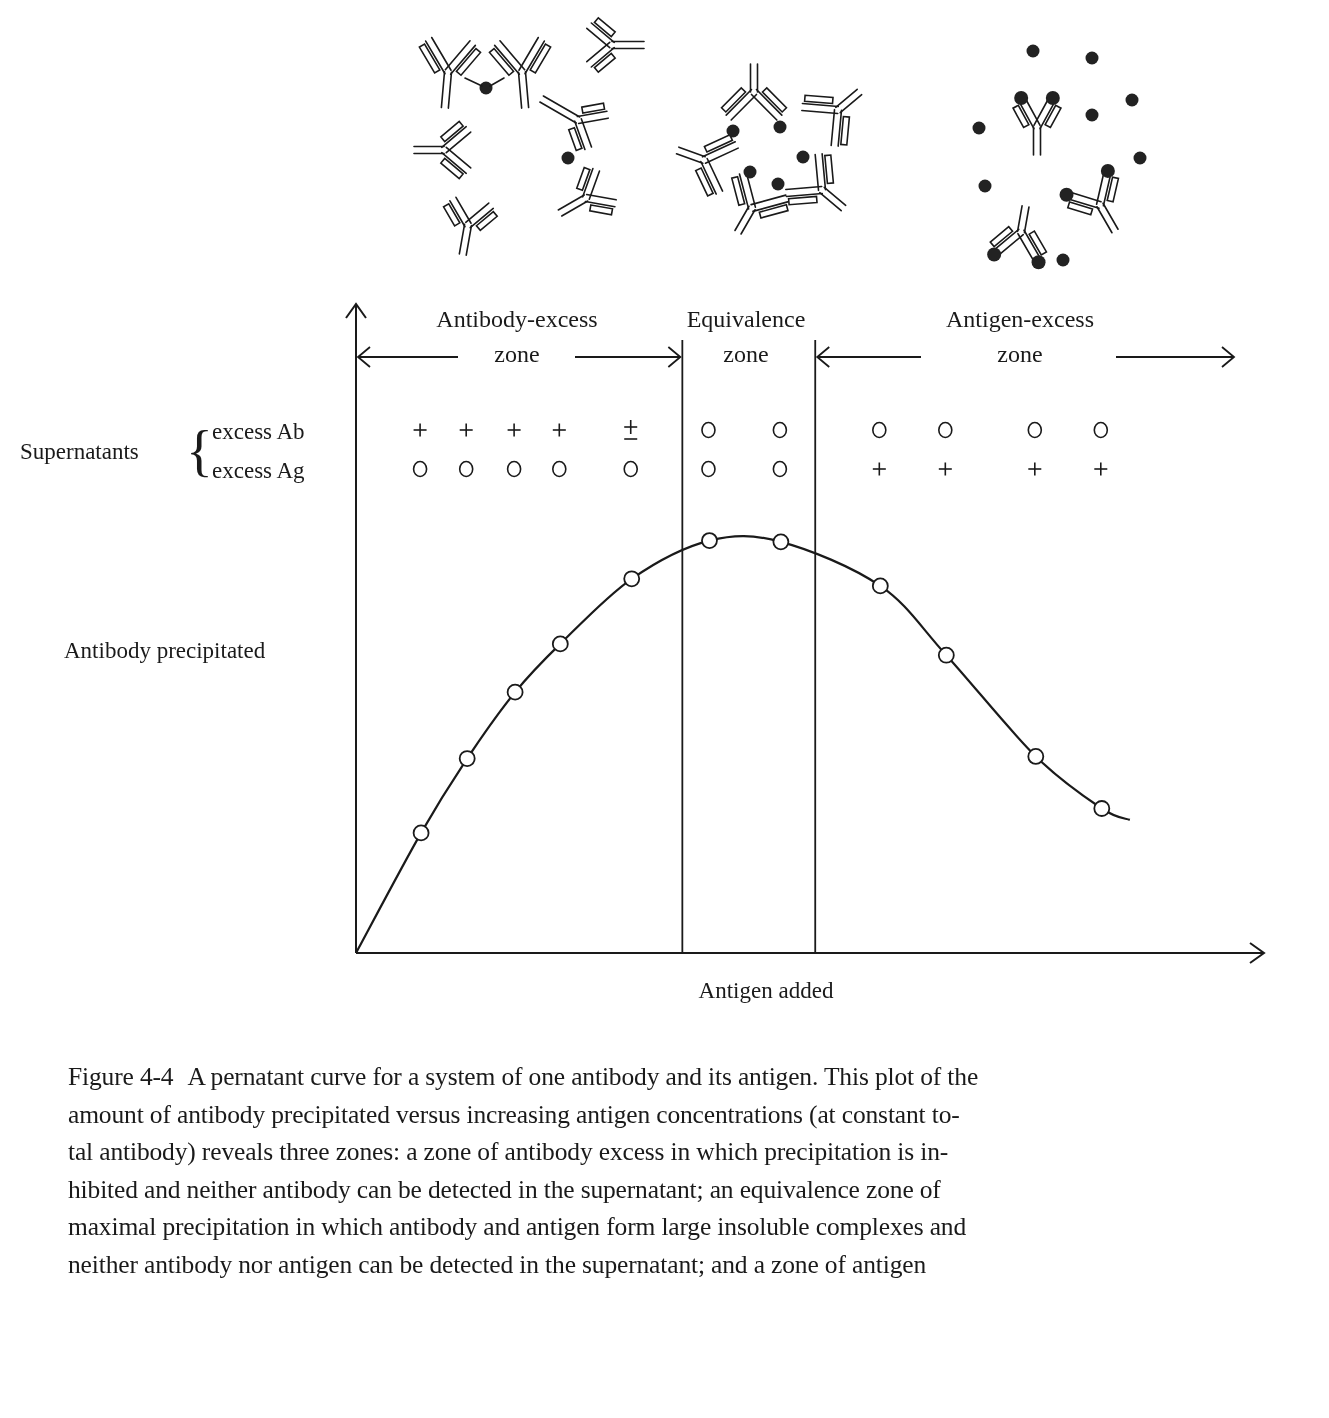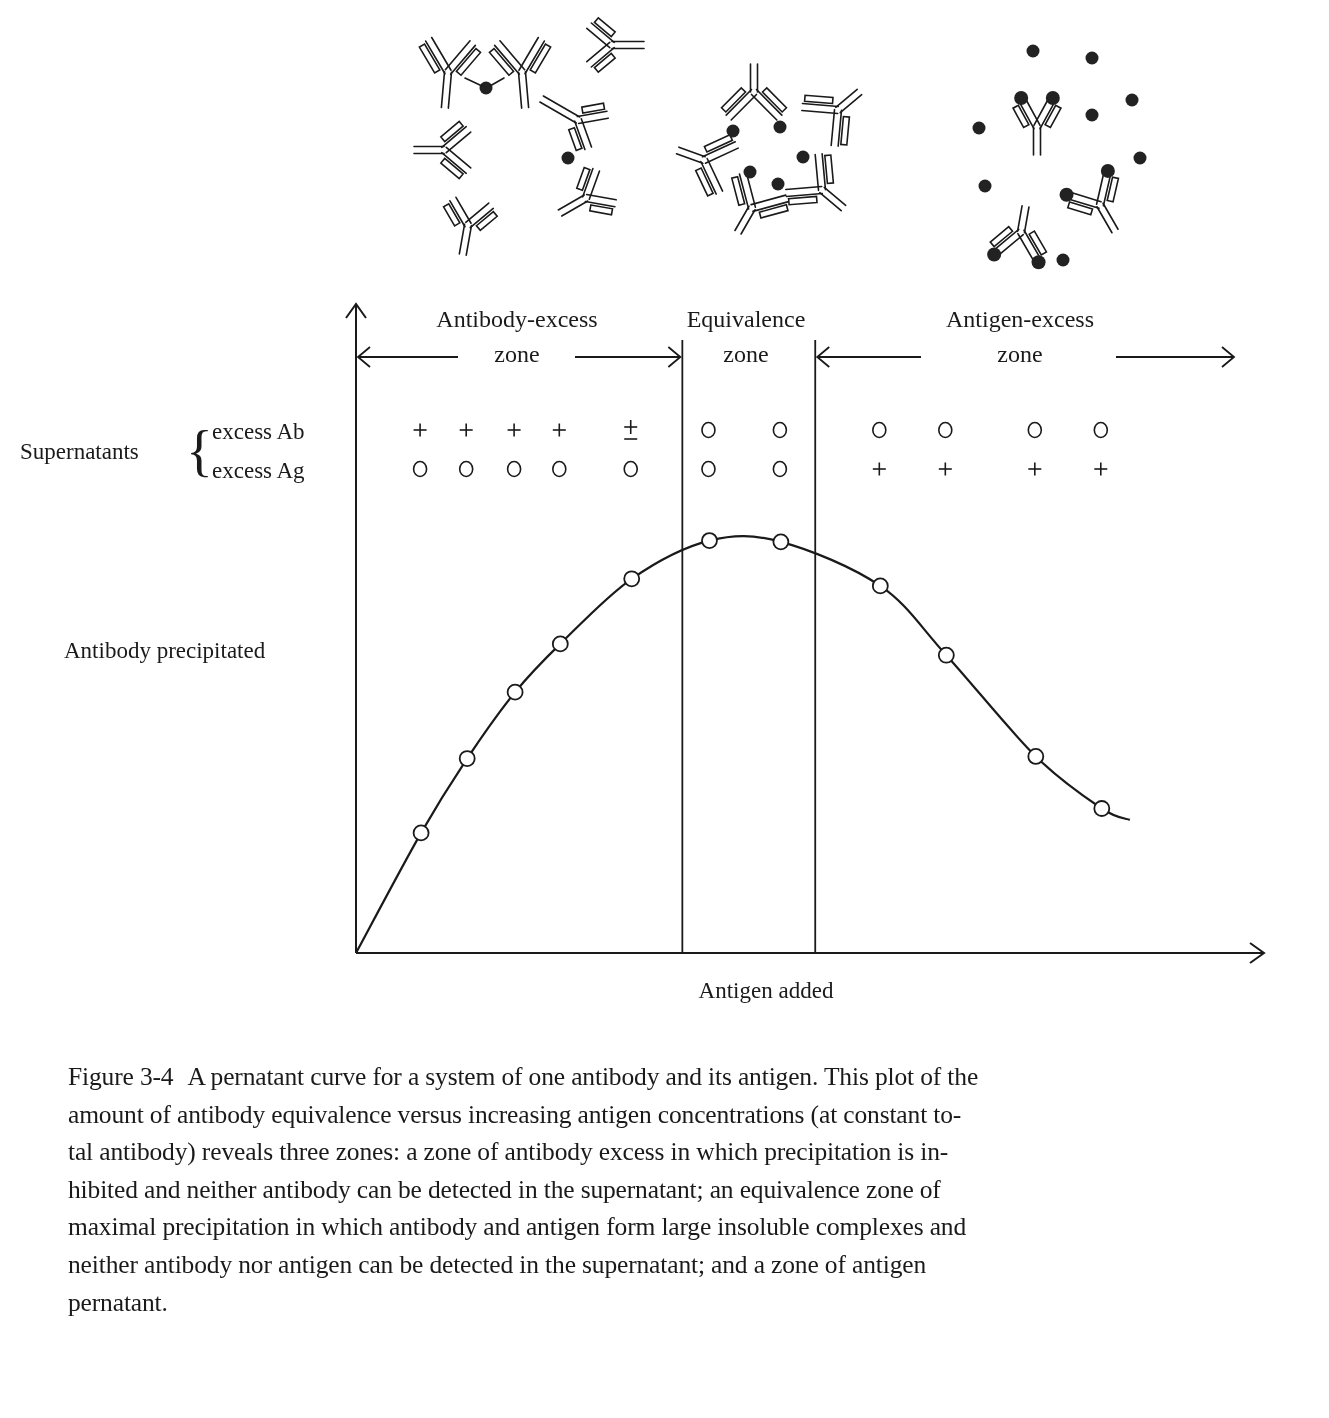--- a/index.html
+++ b/index.html
@@ -273,20 +273,19 @@
       <circle cx="946.312" cy="655.22" r="7.5" fill="#ffffff" stroke="#1a1a1a" stroke-width="1.8"></circle>
       <circle cx="1035.808" cy="756.44" r="7.5" fill="#ffffff" stroke="#1a1a1a" stroke-width="1.8"></circle>
       <circle cx="1101.8" cy="808.52" r="7.5" fill="#ffffff" stroke="#1a1a1a" stroke-width="1.8"></circle>
     </g>
 
   <text class="svg-text" x="64" y="658" font-size="23">Antibody precipitated</text>
   <text class="svg-text" x="766" y="998" font-size="23" text-anchor="middle">Antigen added</text>
 </svg>
 
 <div id="caption">
-  <span class="line"><span class="fig-label">Figure 3-4</span><span>A pernatant curve for a system of one antibody and its antigen. This plot of the</span></span>
-  <span class="line">amount of antibody equivalence versus increasing antigen concentrations (at constant to-</span>
+  <span class="line"><span class="fig-label">Figure 4-4</span><span>A pernatant curve for a system of one antibody and its antigen. This plot of the</span></span>
+  <span class="line">amount of antibody precipitated versus increasing antigen concentrations (at constant to-</span>
   <span class="line">tal antibody) reveals three zones: a zone of antibody excess in which precipitation is in-</span>
   <span class="line">hibited and neither antibody can be detected in the supernatant; an equivalence zone of</span>
   <span class="line">maximal precipitation in which antibody and antigen form large insoluble complexes and</span>
   <span class="line">neither antibody nor antigen can be detected in the supernatant; and a zone of antigen</span>
-  <span class="line">pernatant.</span>
 </div>
 
 </body></html>

